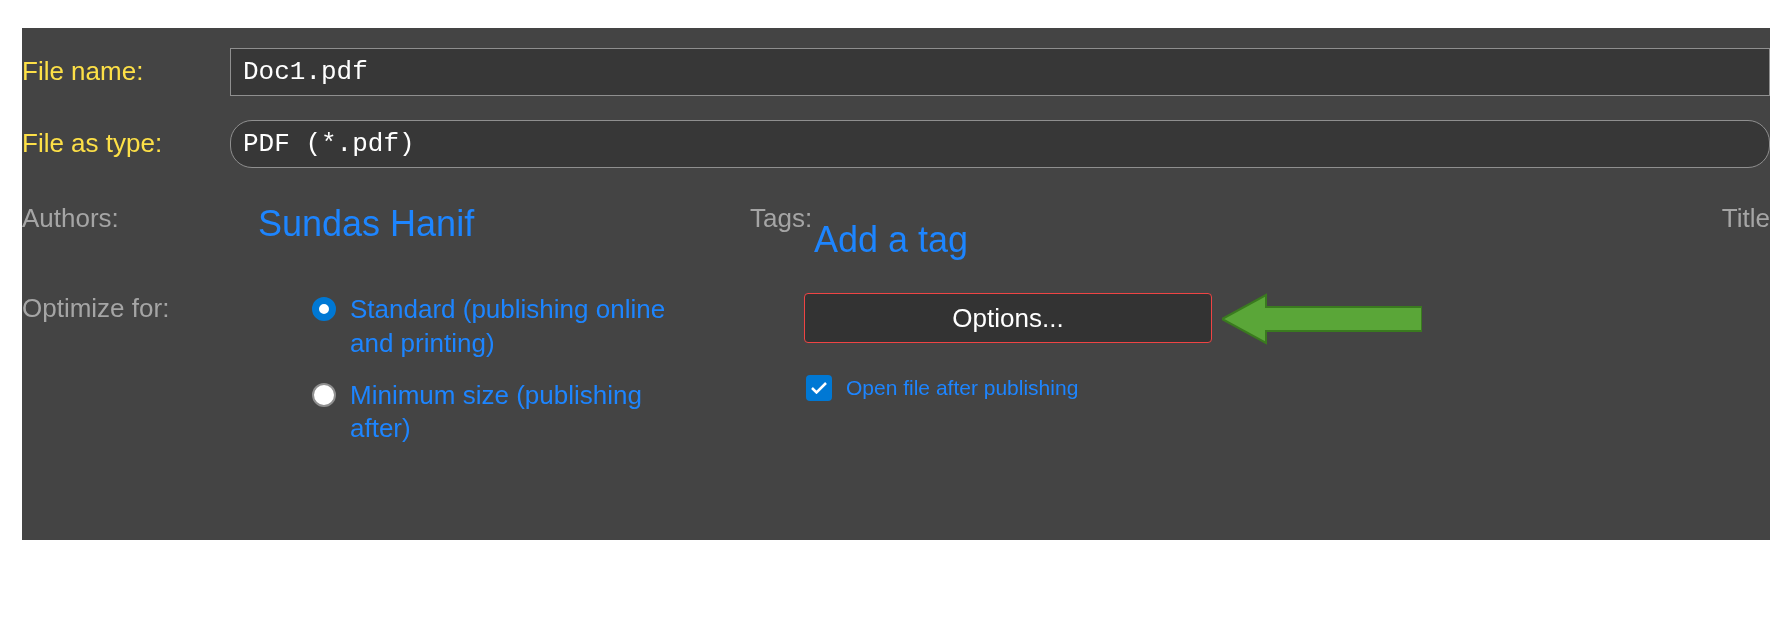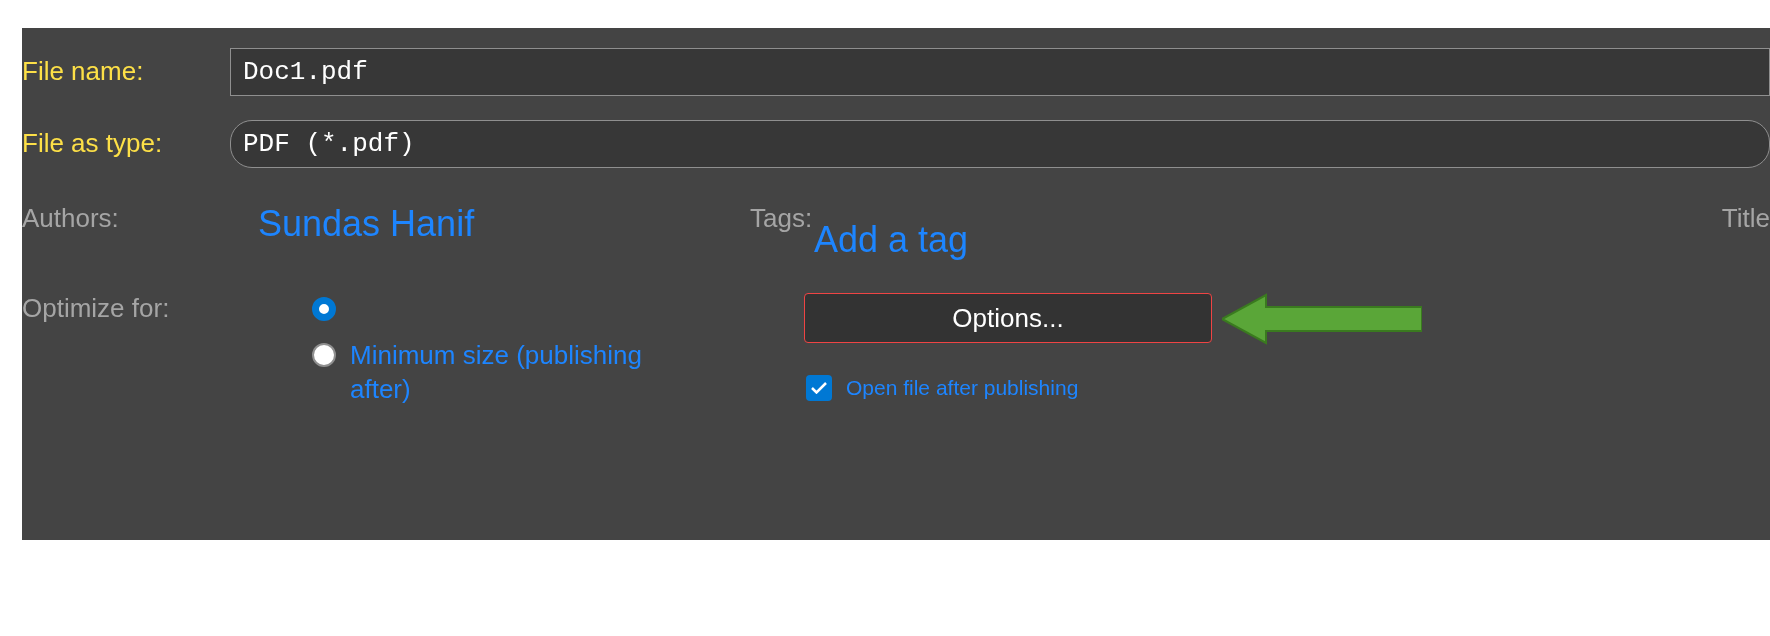--- a/index.html
+++ b/index.html
@@ -218,20 +218,21 @@
     <div class="link tags-value">Add a tag</div>
     <div class="label-grey title-label">Title</div>
   </div>
 
   <div class="opt-area">
     <div class="label-grey optimize-label">Optimize for:</div>
 
     <div class="radio-group">
       <div class="radio-item">
         <div class="radio-circle radio-selected"></div>
+        <div class="radio-text">Standard (publishing online and printing)</div>
       </div>
       <div class="radio-item">
         <div class="radio-circle radio-unselected"></div>
         <div class="radio-text">Minimum size (publishing after)</div>
       </div>
     </div>
 
     <div class="options-btn">Options...</div>
 
     <svg class="arrow" viewBox="0 0 200 56">

